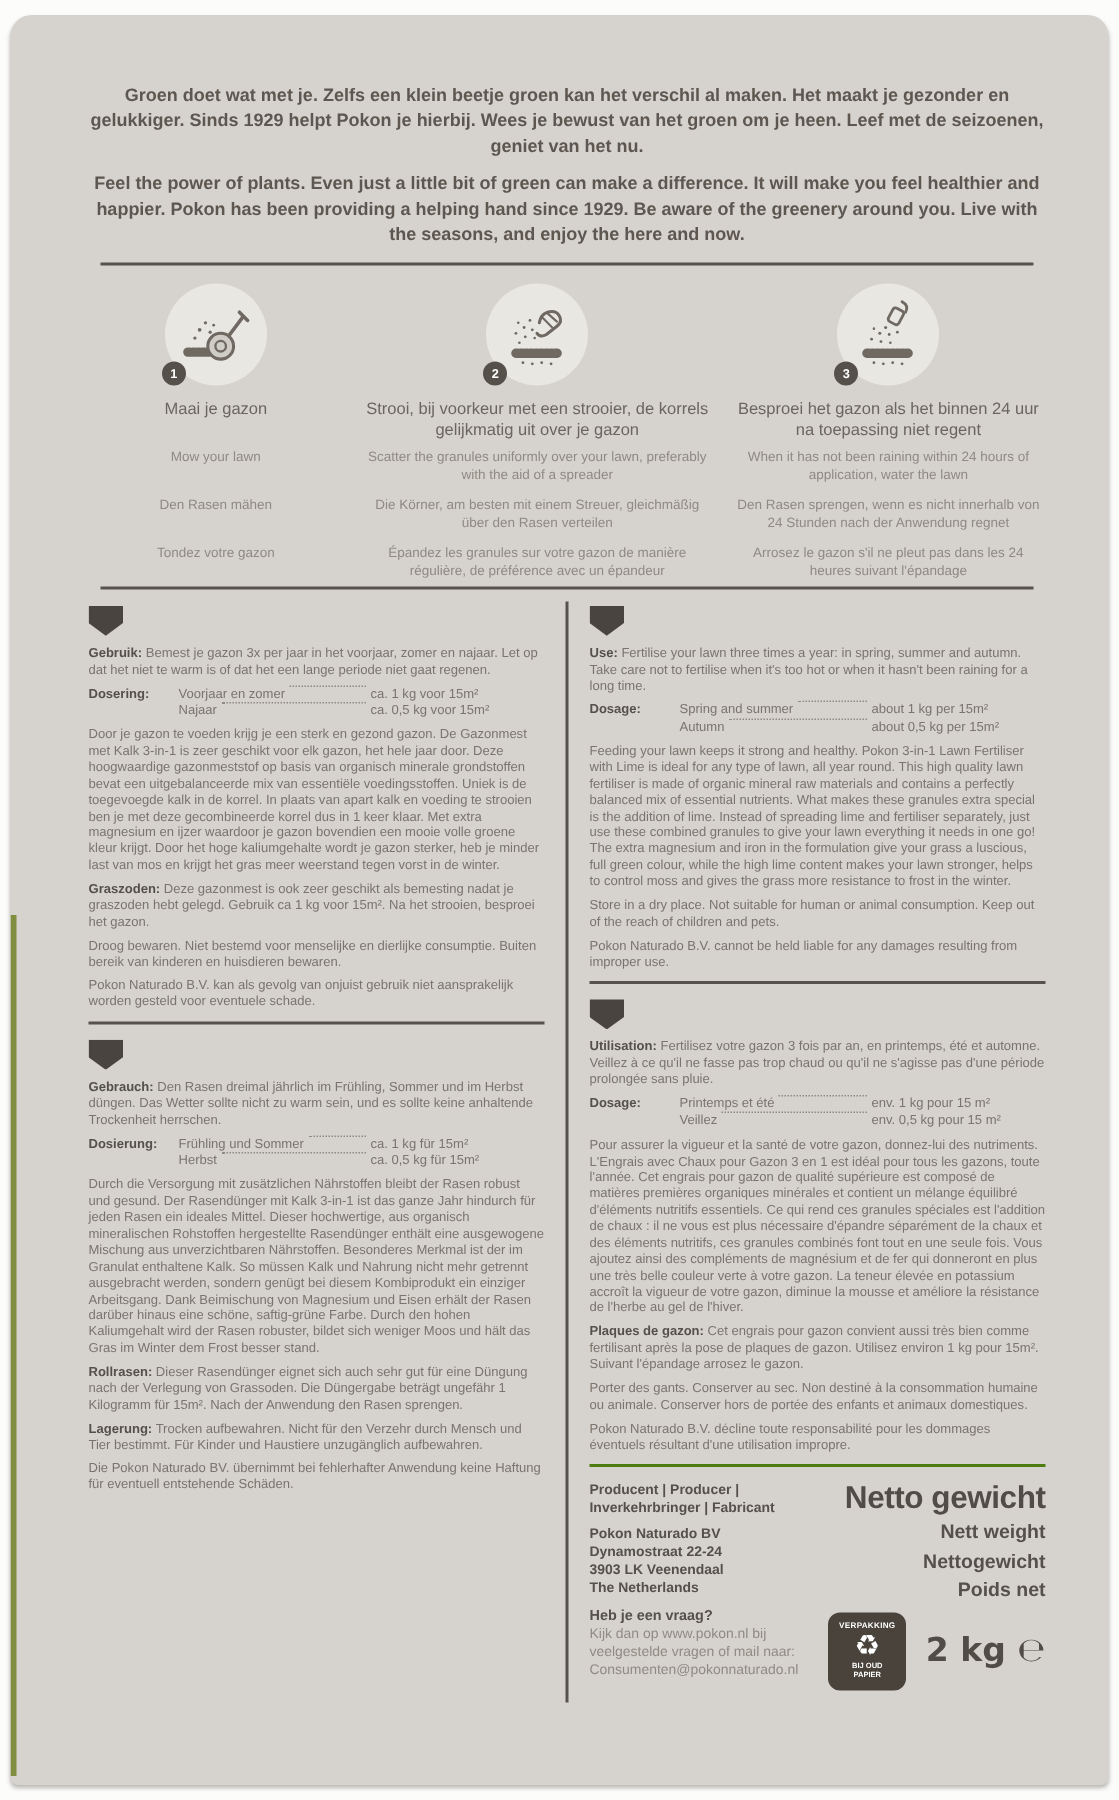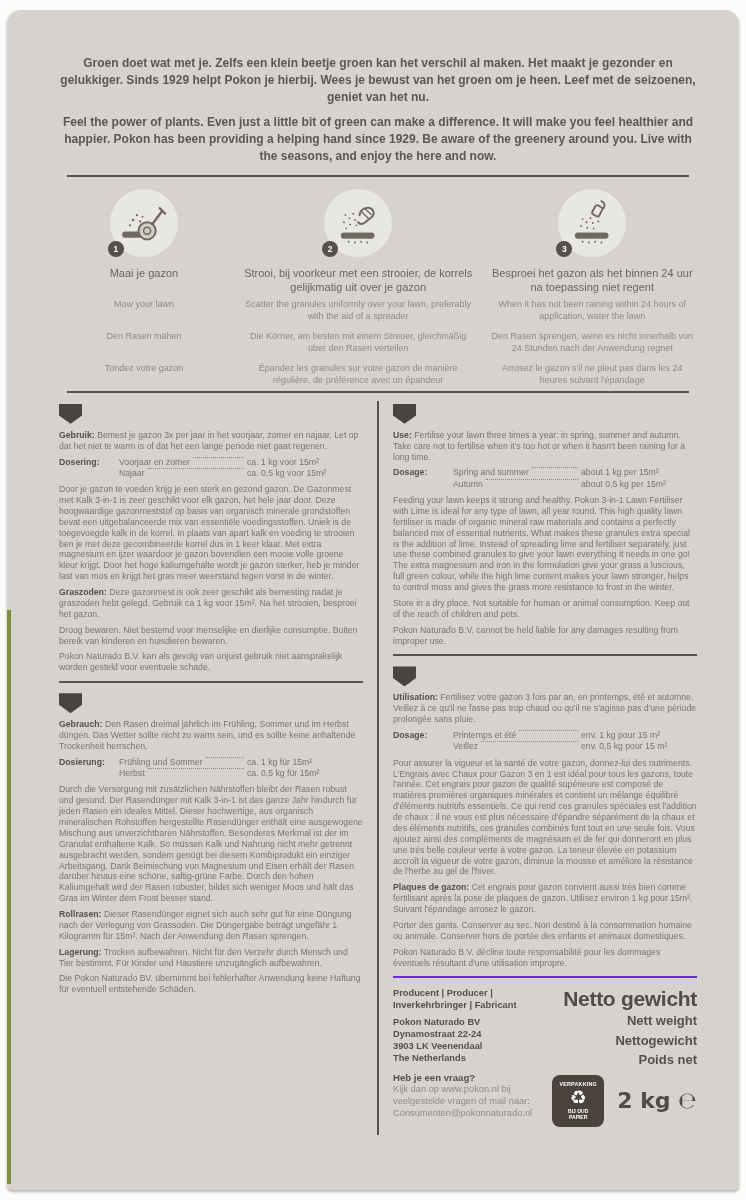--- a/index.html
+++ b/index.html
@@ -43,21 +43,21 @@
   .dosage-label { font-weight:700; color:#55504a; width:60px; flex:none; }
   .dosage-rows { flex:1; }
   .drow { display:flex; align-items:flex-start; }
   .season { white-space:nowrap; }
   .leader { flex:1; border-bottom:1px dotted #8f8a82; margin:0 3px 2px; min-width:10px; }
   .amount { white-space:nowrap; width:116px; flex:none; }
   .sect-rule { border:none; border-top:2px solid #57524b; margin:8px 0; }
   .lang-section { padding-top:2px; }
 
   
-  .footer { border-top:2px solid #6d28d9; margin-top:8px; padding-top:9px; display:flex; gap:6px; padding-bottom:10px; }
+  .footer { border-top:2px solid #4d7c0f; margin-top:8px; padding-top:9px; display:flex; gap:6px; padding-bottom:10px; }
   .producer { flex:1 1 53%; }
   .producer-heading, .producer-line { font-size:9.3px; font-weight:700; color:#55504a; line-height:1.3; }
   .producer-heading { margin-bottom:4px; max-width:165px; }
   .question-label { font-size:9.6px; font-weight:700; color:#55504a; margin-top:8px; }
   .question-text { font-size:9.3px; color:#908a82; line-height:1.3; max-width:175px; }
   .weight { flex:1 1 47%; text-align:right; }
   .weight-title { font-size:21px; font-weight:800; color:#514c45; letter-spacing:-0.3px; white-space:nowrap; }
   .weight-tr { font-size:13px; font-weight:700; color:#55504a; line-height:1.5; }
   .weight-row { display:flex; justify-content:flex-end; align-items:center; gap:13px; margin-top:5px; }
   .pack-badge { width:52px; height:52px; background:#49433c; border-radius:8px; color:#fff;

